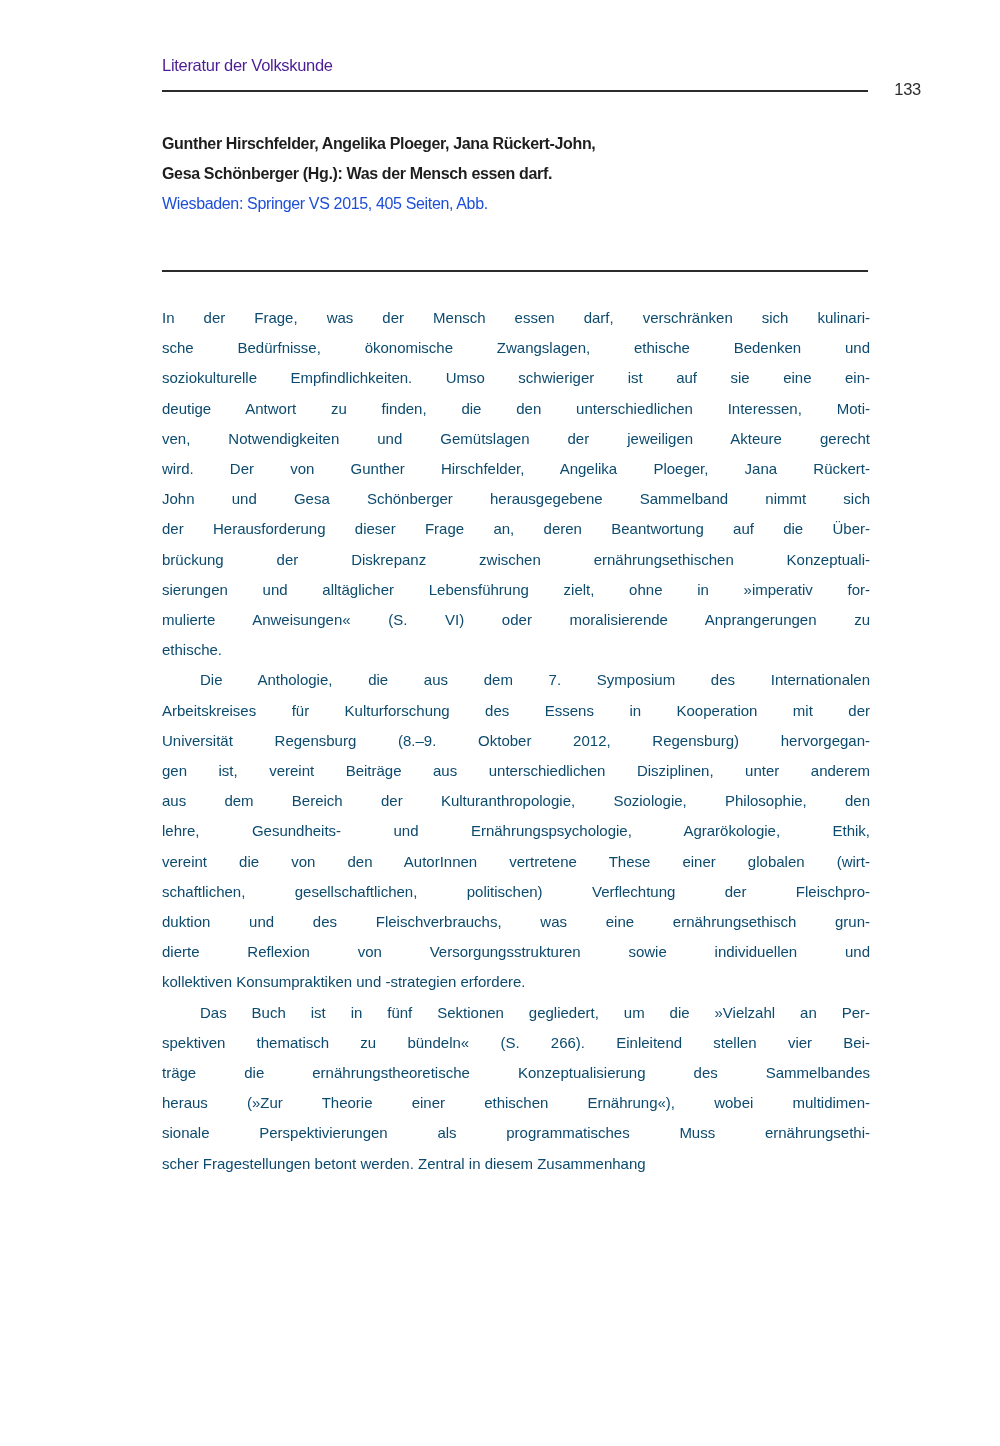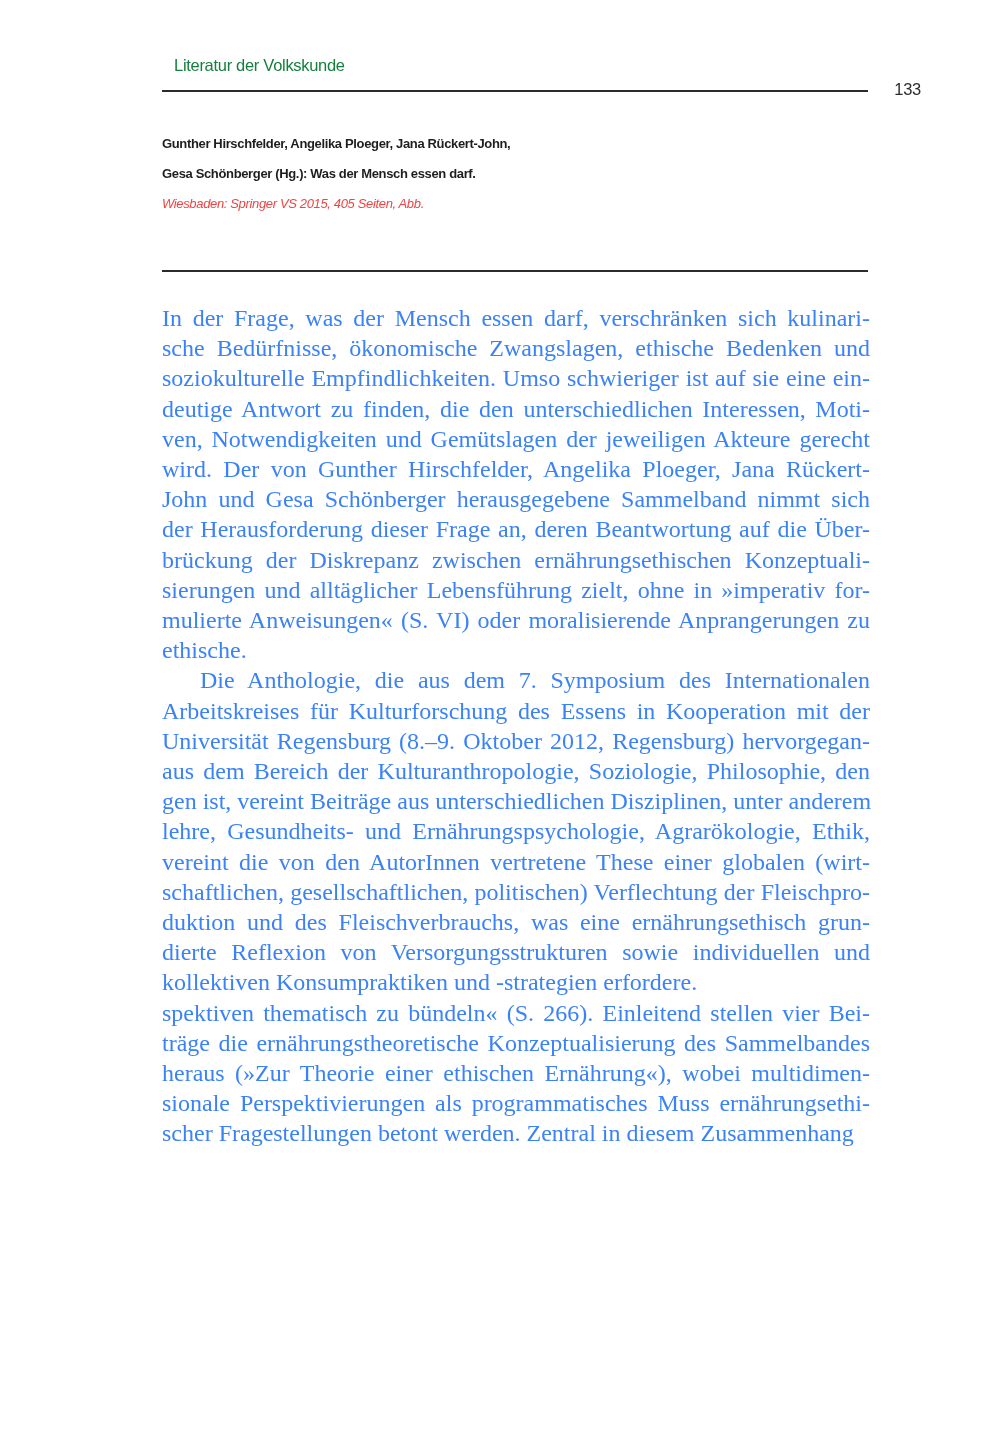--- a/index.html
+++ b/index.html
@@ -7,26 +7,26 @@
     position: relative;
     width: 1000px;
     height: 1446px;
     margin: 0 auto;
     background: #ffffff;
     overflow: hidden;
   }
 
   .header-left {
     position: absolute;
-    left: 174px;
+    left: 162px;
     top: 56px;
     font-family: "Liberation Sans", sans-serif;
     font-size: 16.5px;
     letter-spacing: -0.3px;
-    color: #15803d;
+    color: #4c1d95;
   }
   .page-number {
     position: absolute;
     right: 79px;
     top: 56px;
     font-family: "Liberation Sans", sans-serif;
     font-size: 16.5px;
     letter-spacing: -0.3px;
     color: #2d2d2d;
     margin-top: 24px;
@@ -40,41 +40,40 @@
   }
   .rule-top { top: 90px; }
   .rule-bottom { top: 270px; }
 
   .review-heading {
     position: absolute;
     left: 162px;
     top: 129px;
     width: 740px;
     font-family: "Liberation Sans", sans-serif;
-    font-size: 13px;
+    font-size: 16px;
     line-height: 30px;
     letter-spacing: -0.35px;
     color: #1e1e1e;
   }
   .review-heading .h-line { font-weight: 700; }
   .review-heading .pub-line {
     font-weight: 400;
-    color: #ef4444;
-    font-style: italic;
+    color: #1d4ed8;
   }
 
   .body-text {
     position: absolute;
     left: 162px;
     top: 303px;
     width: 708px;
-    font-family: Liberation Serif, serif;
-    font-size: 24px;
+    font-family: Liberation Sans, sans-serif;
+    font-size: 15px;
     line-height: 30.2px;
-    color: #3b82f6;
+    color: #0c4a6e;
   }
   .para { margin: 0; }
   .line {
     text-align: justify;
     text-align-last: justify;
     white-space: nowrap;
   }
   .line.last {
     text-align-last: left;
     white-space: normal;
@@ -114,30 +113,31 @@
         <div class="line">der Herausforderung dieser Frage an, deren Beantwortung auf die Über-</div>
         <div class="line">brückung der Diskrepanz zwischen ernährungsethischen Konzeptuali-</div>
         <div class="line">sierungen und alltäglicher Lebensführung zielt, ohne in »imperativ for-</div>
         <div class="line">mulierte Anweisungen« (S. VI) oder moralisierende Anprangerungen zu</div>
         <div class="line last">ethische.</div>
       </div>
       <div class="para indent">
         <div class="line first">Die Anthologie, die aus dem 7. Symposium des Internationalen</div>
         <div class="line">Arbeitskreises für Kulturforschung des Essens in Kooperation mit der</div>
         <div class="line">Universität Regensburg (8.–9. Oktober 2012, Regensburg) hervorgegan-</div>
+        <div class="line">gen ist, vereint Beiträge aus unterschiedlichen Disziplinen, unter anderem</div>
         <div class="line">aus dem Bereich der Kulturanthropologie, Soziologie, Philosophie, den</div>
-        <div class="line">gen ist, vereint Beiträge aus unterschiedlichen Disziplinen, unter anderem</div>
         <div class="line">lehre, Gesundheits- und Ernährungspsychologie, Agrarökologie, Ethik,</div>
         <div class="line">vereint die von den AutorInnen vertretene These einer globalen (wirt-</div>
         <div class="line">schaftlichen, gesellschaftlichen, politischen) Verflechtung der Fleischpro-</div>
         <div class="line">duktion und des Fleischverbrauchs, was eine ernährungsethisch grun-</div>
         <div class="line">dierte Reflexion von Versorgungsstrukturen sowie individuellen und</div>
         <div class="line last">kollektiven Konsumpraktiken und -strategien erfordere.</div>
       </div>
       <div class="para indent">
+        <div class="line first">Das Buch ist in fünf Sektionen gegliedert, um die »Vielzahl an Per-</div>
         <div class="line">spektiven thematisch zu bündeln« (S. 266). Einleitend stellen vier Bei-</div>
         <div class="line">träge die ernährungstheoretische Konzeptualisierung des Sammelbandes</div>
         <div class="line">heraus (»Zur Theorie einer ethischen Ernährung«), wobei multidimen-</div>
         <div class="line">sionale Perspektivierungen als programmatisches Muss ernährungsethi-</div>
         <div class="line last">scher Fragestellungen betont werden. Zentral in diesem Zusammenhang</div>
       </div>
     </div>
 
 </div>
 

